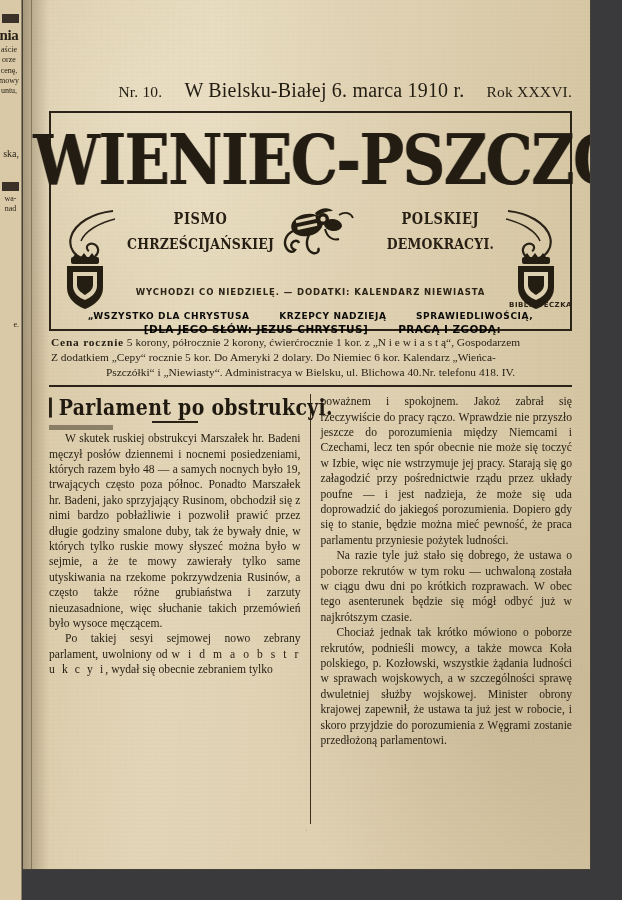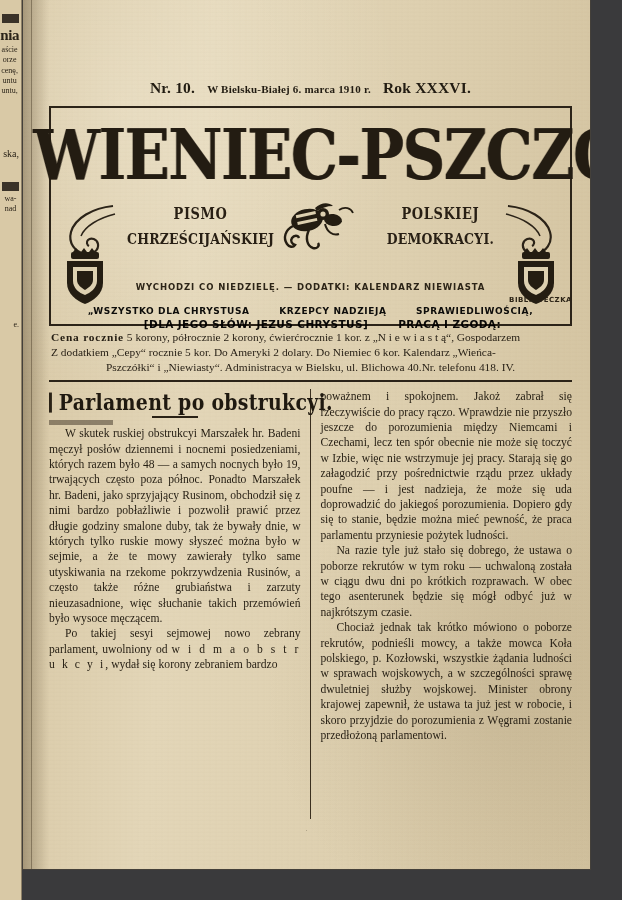--- a/index.html
+++ b/index.html
@@ -83,30 +83,30 @@
   .content {
     position: relative;
     padding: 0 18px 0 26px;
     height: 100%;
   }
 
   
   #issue-line {
     display: flex;
     align-items: baseline;
-    justify-content: center;
-    gap: 12px;
+    justify-content: flex-end;
+    gap: 22px;
     padding-top: 79px;
     color: #221c12;
-    font-weight: bold;
+    font-weight: normal;
     font-size: 15.5px;
     letter-spacing: 0.2px;
     white-space: nowrap;
   }
-  #issue-line .issue-mid { font-size: 11px; }
+  #issue-line .issue-mid { font-size: 20px; }
 
   
   #masthead {
     position: relative;
     margin: 9px 0 0 0;
     height: 218px;
     border-top: 2px solid #2b2318;
     border-bottom: 0;
   }
   #masthead-inner { position: relative; height: 100%; }
@@ -309,21 +309,21 @@
 
 <div id="scan-backdrop"></div>
 
 <div id="adjacent-page">
   <div class="ad-col" style="top:14px;">
     <div class="ad-blk"></div>
     <div class="ad-big">nia</div>
     <div class="ad-sm">aście</div>
     <div class="ad-sm">orze</div>
     <div class="ad-sm">cenę,</div>
-    <div class="ad-sm">untu</div>
+    <div class="ad-sm">mowy</div>
     <div class="ad-sm">untu,</div>
   </div>
   <div class="ad-col" style="top:148px;">
     <div class="ad-bold">ska,</div>
   </div>
   <div class="ad-col" style="top:182px;">
     <div class="ad-blk"></div>
     <div class="ad-sm">wa-</div>
     <div class="ad-sm">nad</div>
   </div>
@@ -437,21 +437,21 @@
     </div>
 
     <div id="article">
 
       <div id="col-left">
         <div id="article-heading">Parlament po obstrukcyi.</div>
         <div id="heading-rule"></div>
         <div id="byline-smudge"></div>
 
         <p class="para">W skutek ruskiej obstrukcyi Marszałek hr. Badeni męczył posłów dziennemi i nocnemi posiedzeniami, których razem było 48 — a samych nocnych było 19, trwających często poza północ. Ponadto Marszałek hr. Badeni, jako sprzyjający Rusinom, obchodził się z nimi bardzo pobłażliwie i pozwolił prawić przez długie godziny smalone duby, tak że bywały dnie, w których tylko ruskie mowy słyszeć można było w sejmie, a że te mowy zawierały tylko same utyskiwania na rzekome pokrzywdzenia Rusinów, a często także różne grubiaństwa i zarzuty nieuzasadnione, więc słuchanie takich przemówień było wysoce męczącem.</p>
-        <p class="para"><span>Po takiej sesyi sejmowej nowo zebrany parlament, uwolniony od </span><span class="spaced">w i d m a   o b s t r u k c y i</span><span>, wydał się korony zebraniem bardzo</span></p>
+        <p class="para"><span>Po takiej sesyi sejmowej nowo zebrany parlament, uwolniony od </span><span class="spaced">w i d m a   o b s t r u k c y i</span><span>, wydał się obecnie zebraniem tylko</span></p>
       </div>
 
       <div id="col-right">
         <p class="para" style="text-indent:0;">poważnem i spokojnem. Jakoż zabrał się rzeczywiście do pracy rączo. Wprawdzie nie przyszło jeszcze do porozumienia między Niemcami i Czechami, lecz ten spór obecnie nie może się toczyć w Izbie, więc nie wstrzymuje jej pracy. Starają się go załagodzić przy pośrednictwie rządu przez układy poufne — i jest nadzieja, że może się uda doprowadzić do jakiegoś porozumienia. Dopiero gdy się to stanie, będzie można mieć pewność, że praca parlamentu przyniesie pożytek ludności.</p>
         <p class="para">Na razie tyle już stało się dobrego, że ustawa o poborze rekrutów w tym roku — uchwaloną została w ciągu dwu dni po krótkich rozprawach. W obec tego asenterunek będzie się mógł odbyć już w najkrótszym czasie.</p>
         <p class="para">Chociaż jednak tak krótko mówiono o poborze rekrutów, podnieśli mowcy, a także mowca Koła polskiego, p. Kozłowski, wszystkie żądania ludności w sprawach wojskowych, a w szczególności sprawę dwuletniej służby wojskowej. Minister obrony krajowej zapewnił, że ustawa ta już jest w robocie, i skoro przyjdzie do porozumienia z Węgrami zostanie przedłożoną parlamentowi.</p>
       </div>
     </div>
 
     <div id="page-foot">·</div>

